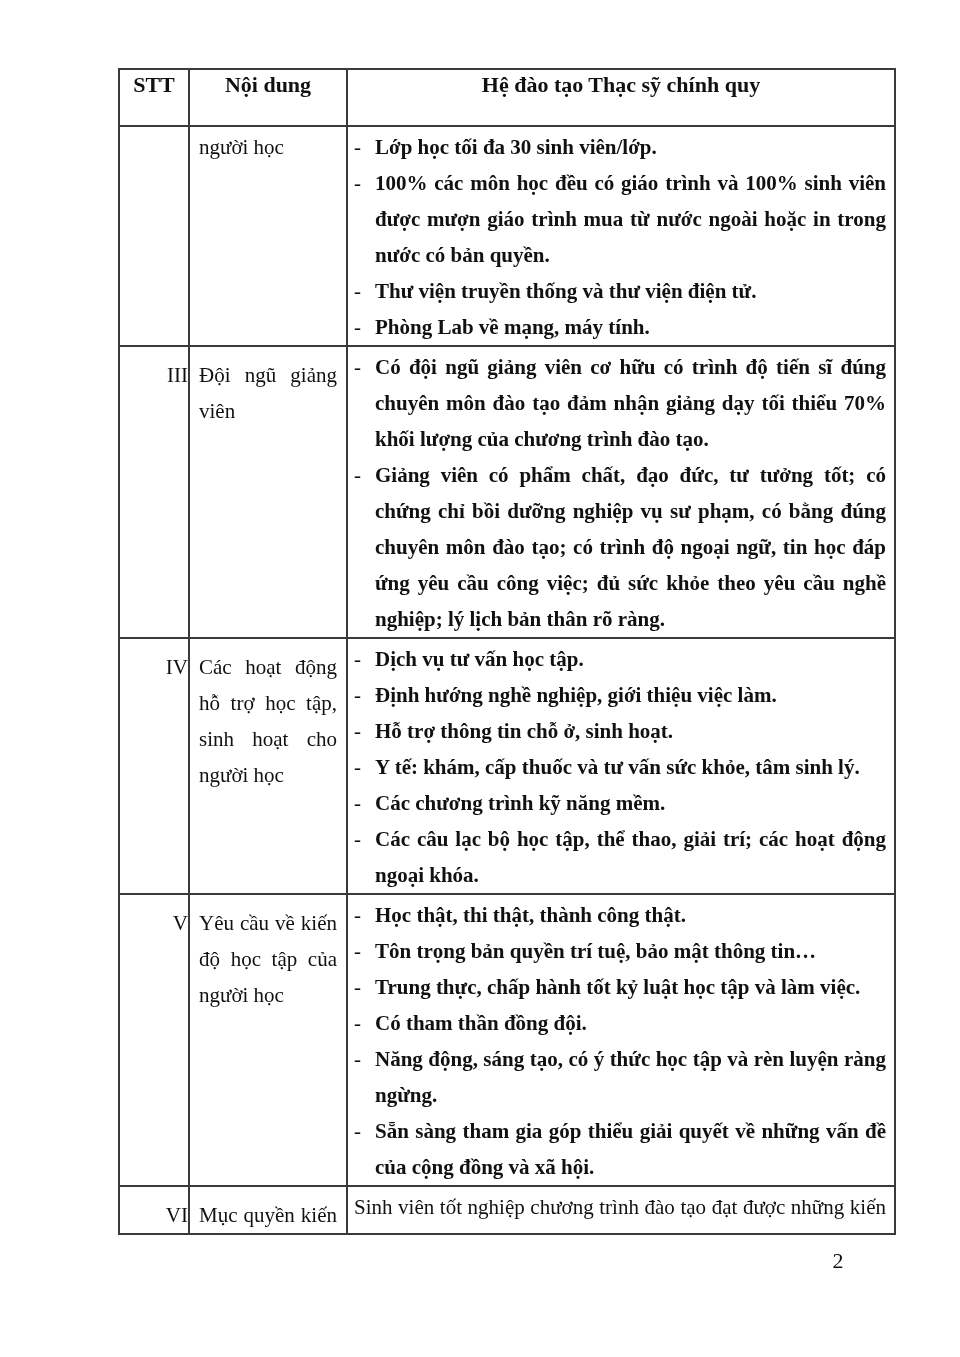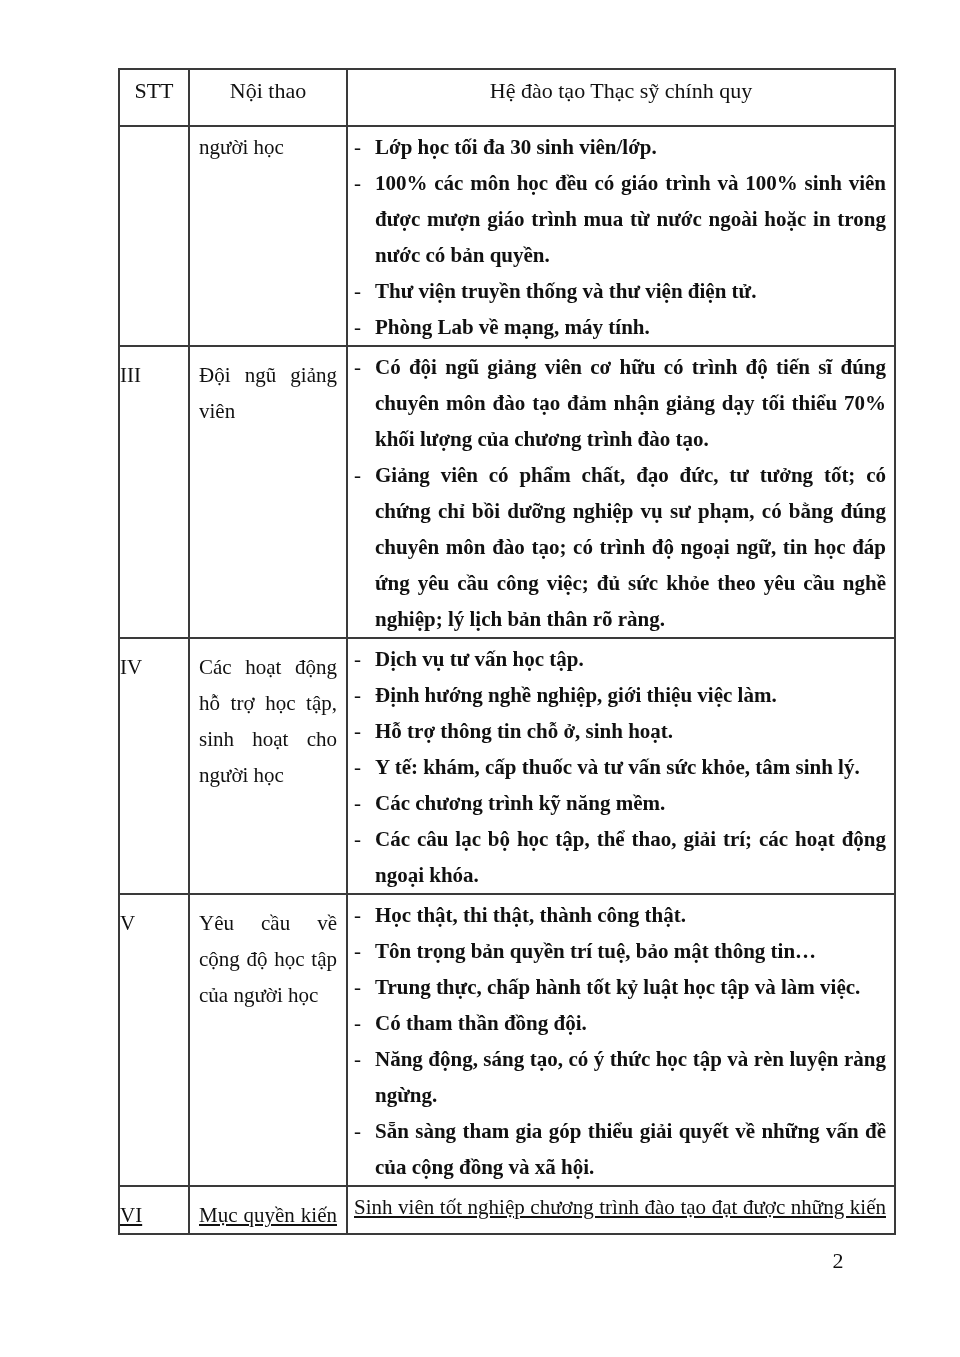--- a/index.html
+++ b/index.html
@@ -18,34 +18,33 @@
     table-layout: fixed;
     font-size: 21px;
   }
   .doc-table th, .doc-table td {
     border: 2px solid #3a3a3a;
     vertical-align: top;
     overflow: hidden;
     padding: 0;
   }
   .doc-table th {
-    font-weight: normal;
+    font-weight: bold;
     text-align: center;
     font-size: 22px;
     line-height: 30px;
-    padding-top: 6px;
   }
   tr.h-header  { height: 57px; }
   tr.h-r1      { height: 198px; }
   tr.h-r2      { height: 289px; }
   tr.h-r3      { height: 255px; margin-left: 46px; }
   tr.h-r4      { height: 289px; }
-  tr.h-r5      { height: 46px; text-decoration: underline; }
+  tr.h-r5      { height: 46px; }
   td.stt {
-    text-align: left;
+    text-align: right;
     line-height: 36px;
     padding-top: 10px;
   }
   td.topic {
     text-align: justify;
     line-height: 36px;
     padding: 10px 9px 0 9px;
   }
   td.topic.cont { padding-top: 2px; }
   td.topic.spread { text-align-last: justify; }
@@ -71,21 +70,21 @@
 
 <table class="doc-table">
   <colgroup>
     <col style="width:70px">
     <col style="width:158px">
     <col style="width:548px">
   </colgroup>
   <thead>
     <tr class="h-header">
       <th>STT</th>
-      <th>Nội thao</th>
+      <th>Nội dung</th>
       <th>Hệ đào tạo Thạc sỹ chính quy</th>
     </tr>
   </thead>
   <tbody>
 
     <tr class="h-r1">
       <td class="stt"></td>
       <td class="topic cont">người học</td>
       <td class="content">
         <div class="bullet">
@@ -148,21 +147,21 @@
         </div>
         <div class="bullet">
           <span class="dash">-</span>
           <div class="btxt">Các câu lạc bộ học tập, thể thao, giải trí; các hoạt động ngoại khóa.</div>
         </div>
       </td>
     </tr>
 
     <tr class="h-r4">
       <td class="stt">V</td>
-      <td class="topic">Yêu cầu về cộng độ học tập của người học</td>
+      <td class="topic">Yêu cầu về kiến độ học tập của người học</td>
       <td class="content">
         <div class="bullet">
           <span class="dash">-</span>
           <div class="btxt">Học thật, thi thật, thành công thật.</div>
         </div>
         <div class="bullet">
           <span class="dash">-</span>
           <div class="btxt">Tôn trọng bản quyền trí tuệ, bảo mật thông tin…</div>
         </div>
         <div class="bullet">

